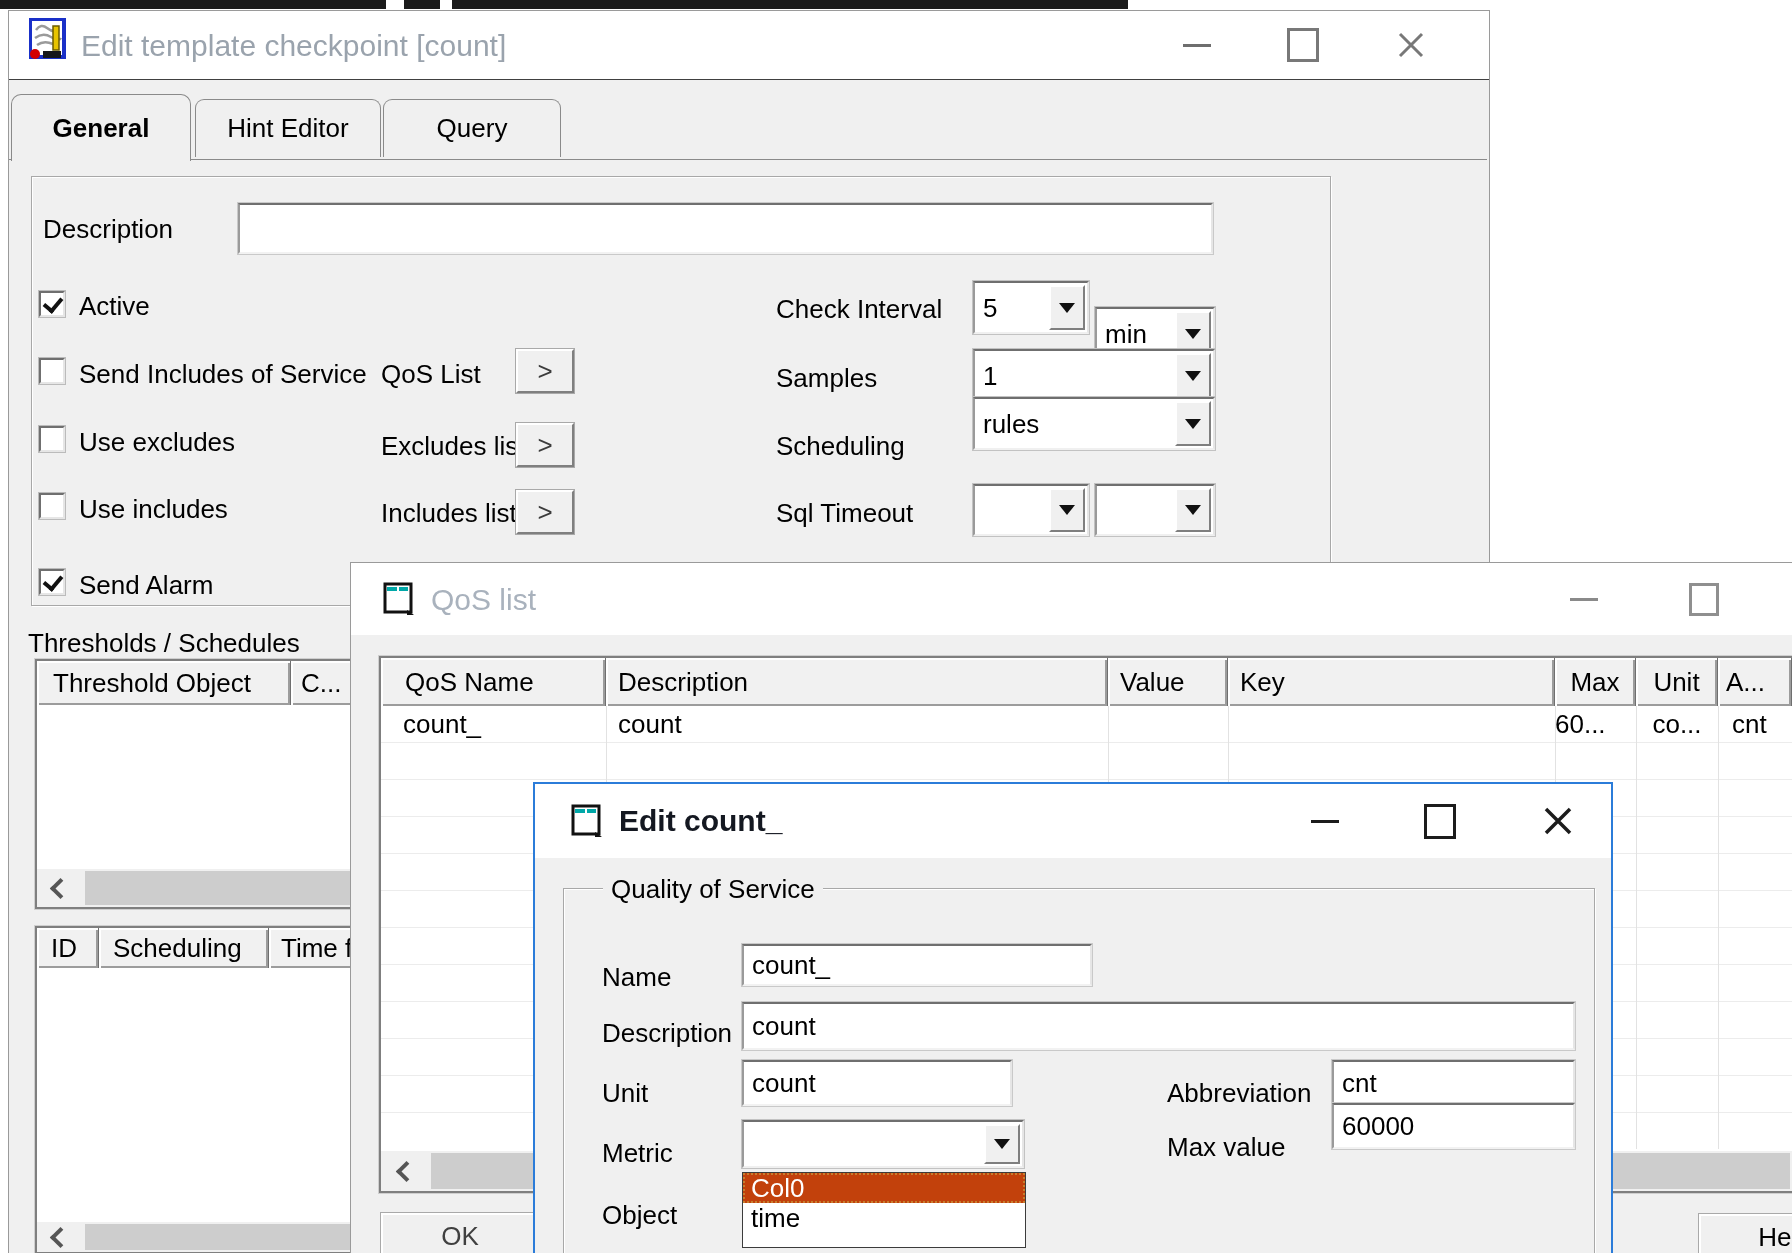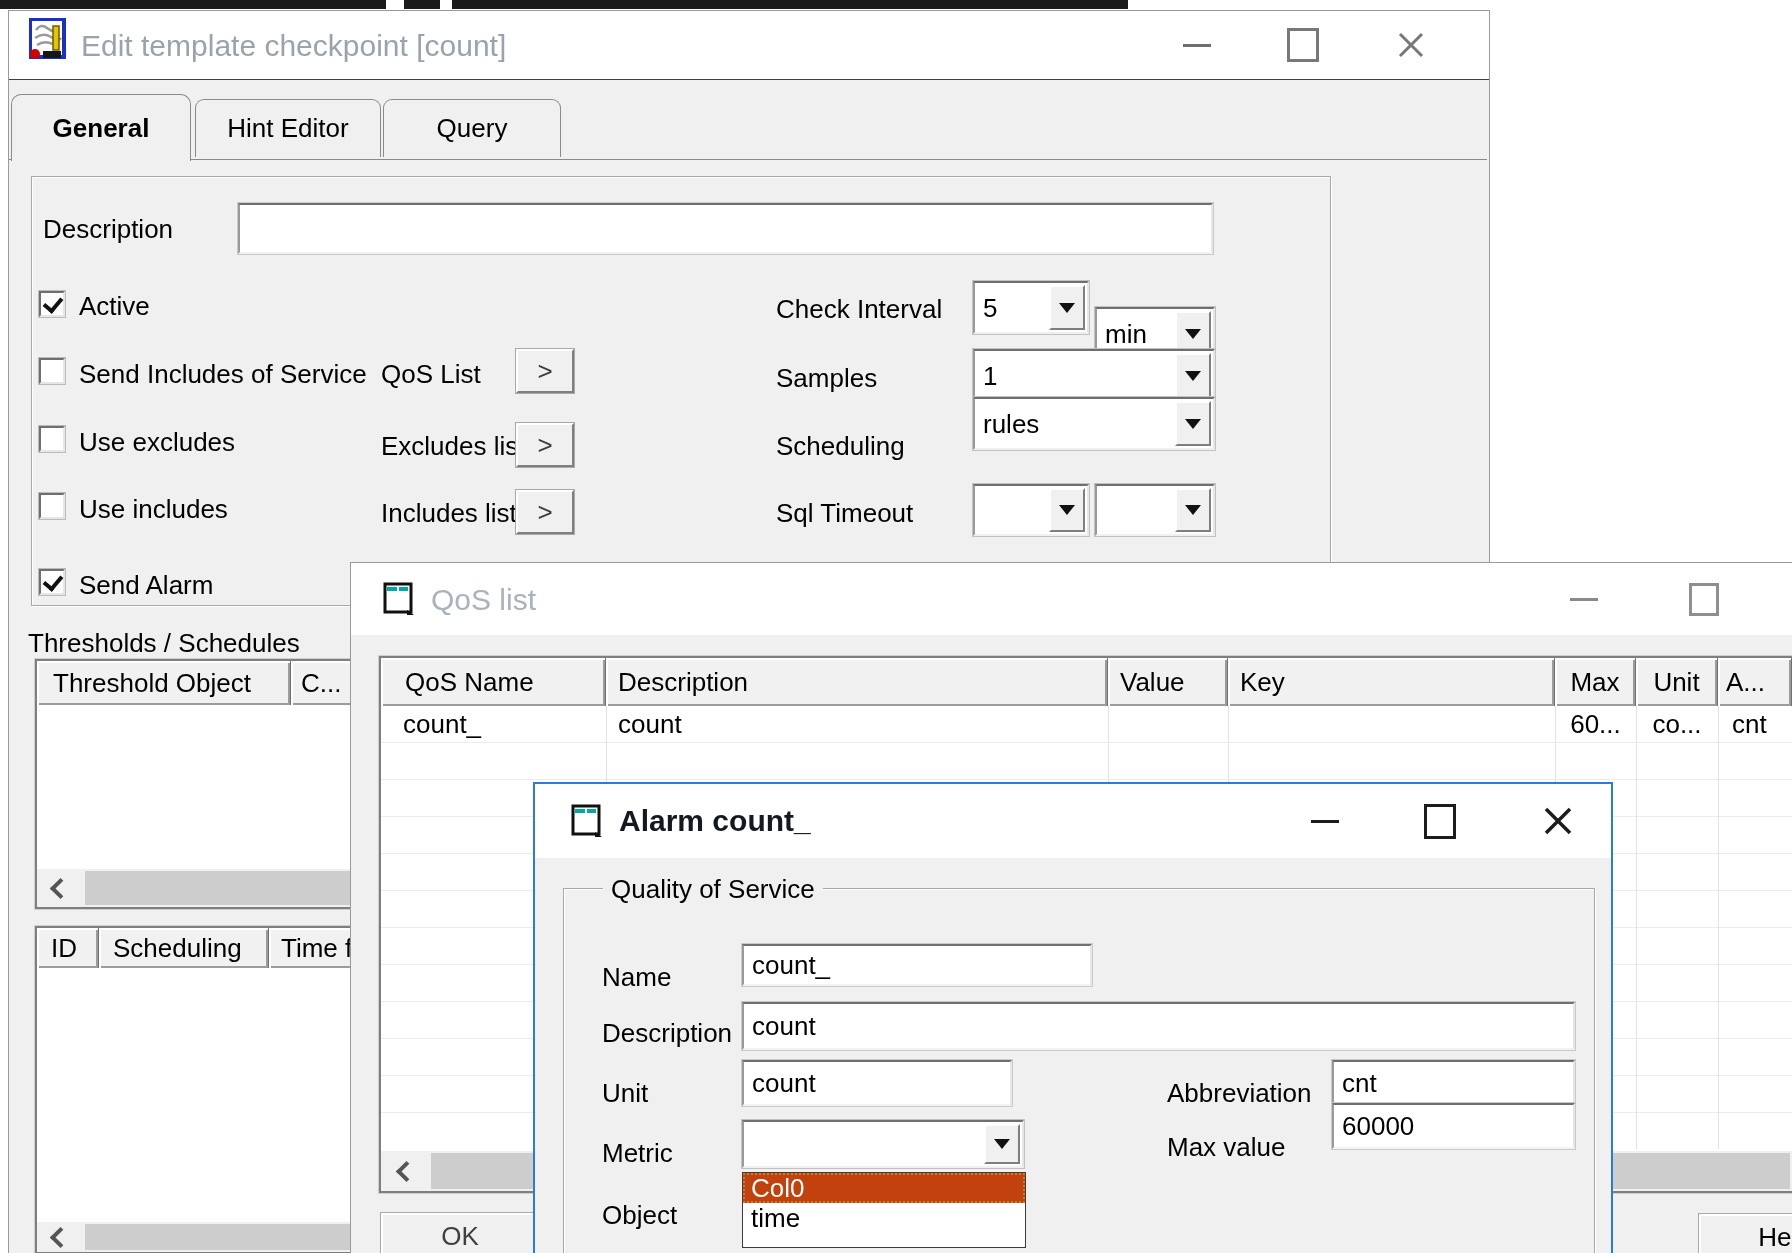--- a/index.html
+++ b/index.html
@@ -263,21 +263,21 @@
         <div class="vline" style="left:847px;top:0;bottom:0;"></div>
         <div class="vline" style="left:1174px;top:0;bottom:0;"></div>
         <div class="vline" style="left:1255px;top:0;bottom:0;"></div>
         <div class="vline" style="left:1337px;top:0;bottom:0;"></div>
 
         <div style="position:absolute;left:0;top:0;right:0;height:36px;display:flex;align-items:center;">
           <span style="width:225px;padding-left:22px;box-sizing:border-box;">count_</span>
           <span style="width:502px;padding-left:12px;box-sizing:border-box;">count</span>
           <span style="width:120px;padding-left:12px;box-sizing:border-box;"></span>
           <span style="width:327px;padding-left:12px;box-sizing:border-box;"></span>
-          <span style="width:81px;text-align:center;">60...</span>
+          <span style="width:81px;">60...</span>
           <span style="width:82px;text-align:center;">co...</span>
           <span style="flex:1;padding-left:14px;">cnt</span>
         </div>
       </div>
 
       <div class="hscroll" style="height:40px;">
         <span class="scroll-btn" style="width:46px;">
           <span class="chev"></span>
         </span>
         <span class="thumb" style="left:50px;right:2px;"></span>
@@ -295,21 +295,21 @@
   <div class="win" style="left:533px;top:782px;width:1080px;height:475px;border:2px solid #2b7cd9;z-index:20;box-sizing:border-box;">
     <div class="titlebar" style="height:74px;">
       <span class="abs" style="left:36px;top:20px;">
         <svg width="34" height="36" viewBox="0 0 34 36">
           <rect x="2" y="2" width="26" height="28" fill="#fff" stroke="#111" stroke-width="3"></rect>
           <rect x="4" y="5" width="10" height="4" fill="#00a8a8"></rect>
           <rect x="16" y="5" width="9" height="4" fill="#00a8a8"></rect>
           <path d="M24 28 L31 33 L24 33 Z" fill="#111"></path>
         </svg>
       </span>
-      <span class="title-text" style="left:84px;top:20px;color:#141821;font-weight:600;">Alarm count_</span>
+      <span class="title-text" style="left:84px;top:20px;color:#141821;font-weight:600;">Edit count_</span>
       <span class="ctl" style="left:745px;top:0;width:90px;height:74px;">
         <span class="glyph-min" style="background:#1c1c1c;"></span>
       </span>
       <span class="ctl" style="left:860px;top:0;width:90px;height:74px;">
         <span style="width:26px;height:29px;border:3px solid #1c1c1c;"></span>
       </span>
       <span class="ctl" style="left:975px;top:0;width:95px;height:74px;">
         <svg width="32" height="32" viewBox="0 0 32 32">
           <path d="M4 4 L28 28 M28 4 L4 28" stroke="#1c1c1c" stroke-width="3.5" fill="none"></path>
         </svg>

